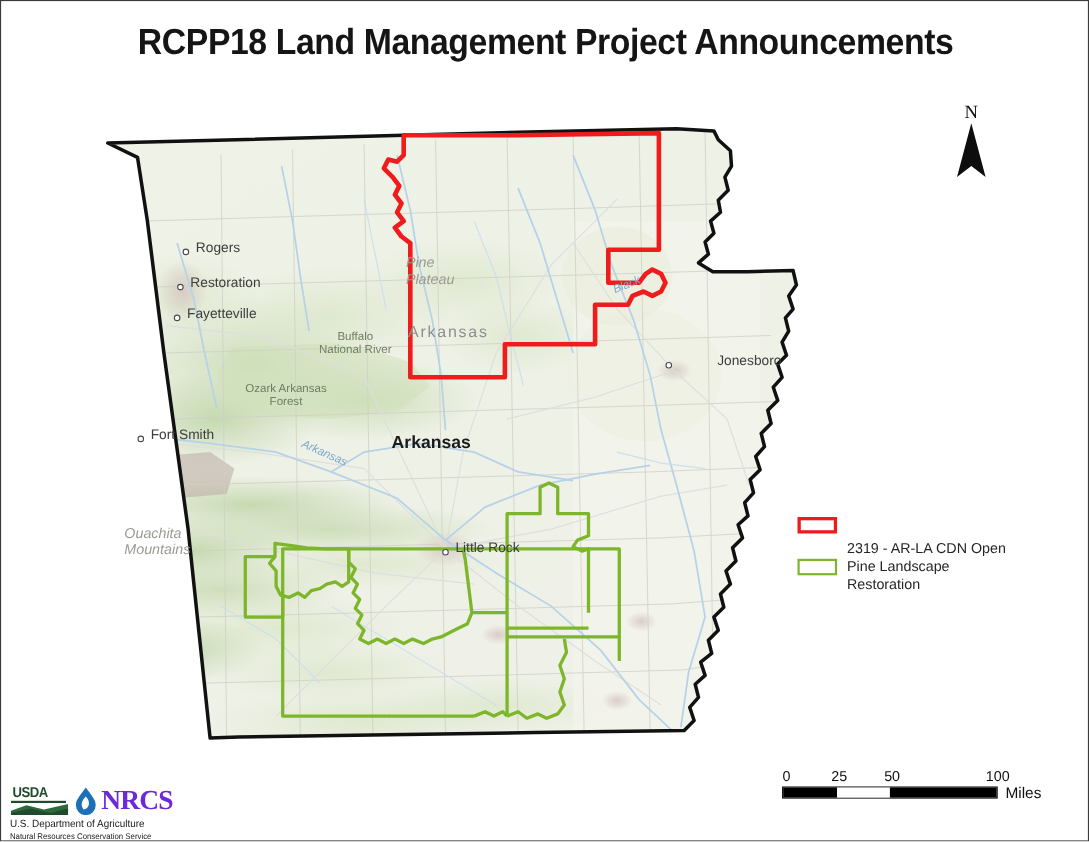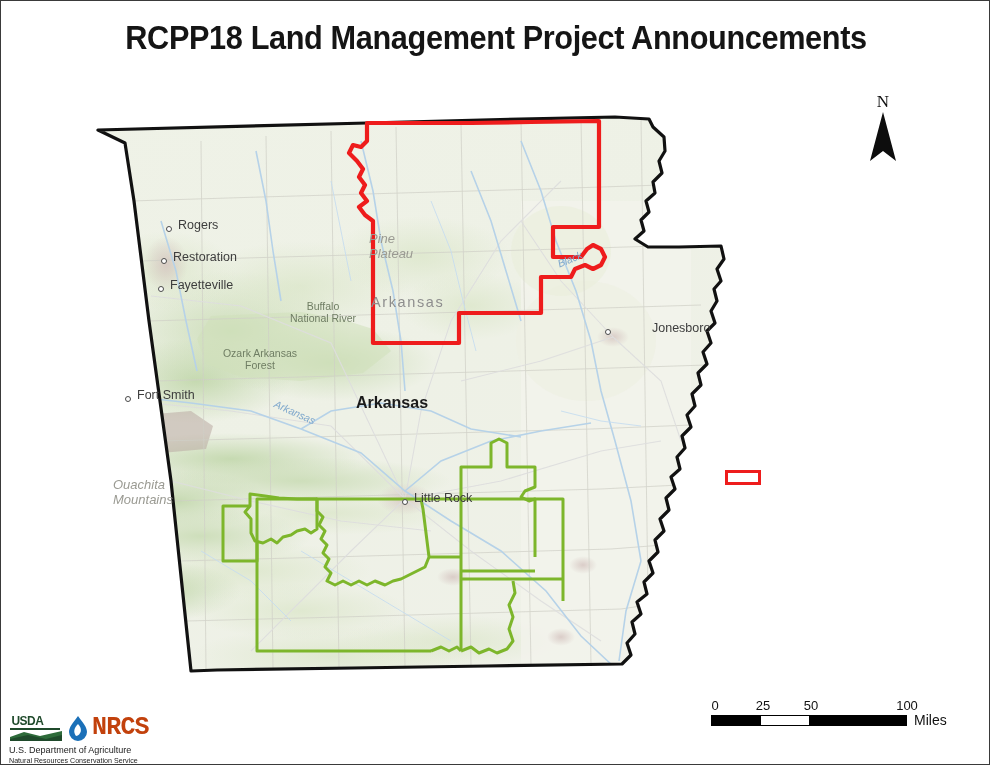--- a/index.html
+++ b/index.html
@@ -215,25 +215,25 @@
     top: 17px;
     width: 52px;
     height: 11px;
   }
   #nrcs-group {
     display: flex;
     align-items: center;
     margin-left: 2px;
   }
   #nrcs-word {
-    font-family: Liberation Mono, monospace;
+    font-family: Liberation Serif, serif;
     font-weight: bold;
     font-size: 25px;
     letter-spacing: -0.8px;
-    color: #c2410c;
+    color: #6d28d9;
     line-height: 26px;
     margin-left: 3px;
   }
   .logo-sub1 {
     font-size: 9.5px;
     color: #1b1b1b;
     margin-top: 3px;
     transform: scaleX(0.95);
     transform-origin: left center;
   }
@@ -487,20 +487,28 @@
     <div class="n-letter">N</div>
     <svg width="34" height="52" viewBox="0 0 34 52">
       <path d="M 17,1 L 30,50 L 17,40 L 4,50 Z" fill="#0d0d0d"></path>
     </svg>
   </div>
 
   <div id="legend">
     <div class="legend-row">
       <div class="legend-swatch red"></div>
     </div>
+    <div class="legend-row">
+      <div class="legend-swatch green"></div>
+      <div class="legend-text">
+        <div>2319 - AR-LA CDN Open</div>
+        <div>Pine Landscape</div>
+        <div>Restoration</div>
+      </div>
+    </div>
   </div>
 
   <div id="scalebar">
     <div id="scale-numbers">
       <span style="left:4px;">0</span>
       <span style="left:52px;">25</span>
       <span style="left:100px;">50</span>
       <span style="left:196px;">100</span>
     </div>
     <div id="scale-bar-graphic">

